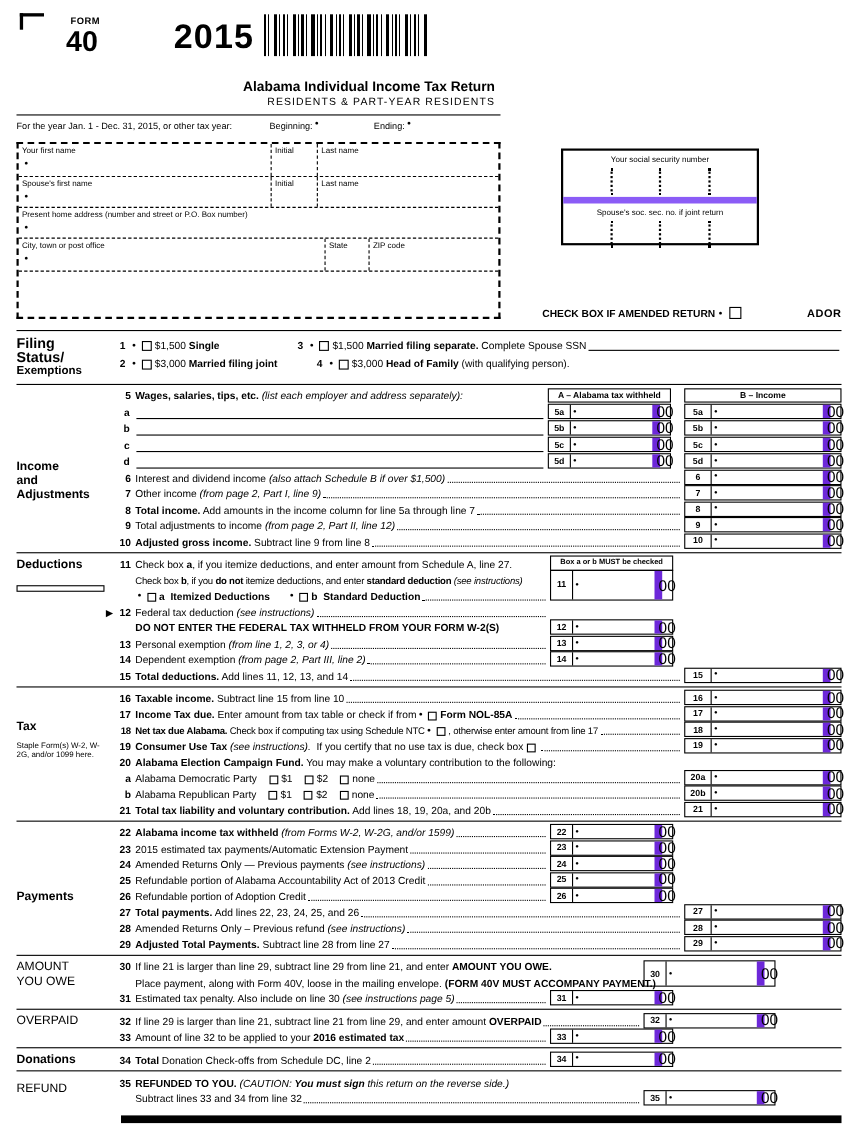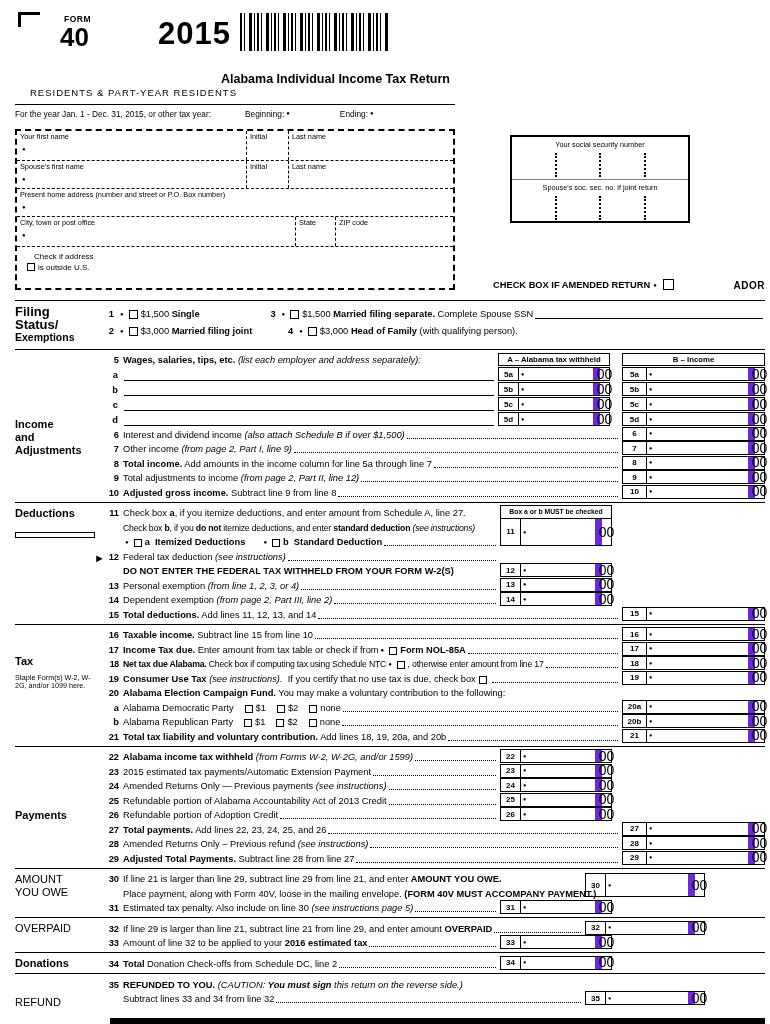--- a/index.html
+++ b/index.html
@@ -6,37 +6,37 @@
 html,body{background:#fff}
 .page{position:relative;width:770px;height:1024px;background:#fff;font-family:"Liberation Sans","DejaVu Sans",sans-serif;color:#000;overflow:hidden}
 .abs{position:absolute}
 
 .corner{left:18px;top:12px;width:22px;height:15px;border-left:3px solid #000;border-top:3px solid #000}
 .formword{left:64px;top:14px;font-size:8.5px;font-weight:bold;letter-spacing:.5px}
 .formnum{left:60px;top:22px;font-size:26px;font-weight:bold}
 .year{left:158px;top:16px;font-size:31px;font-weight:bold;letter-spacing:1px}
 .barcode{left:240px;top:13px;width:150px;height:38px;background:repeating-linear-gradient(90deg,#000 0 2px,#fff 2px 4px,#000 4px 5px,#fff 5px 9px,#000 9px 12px,#fff 12px 14px,#000 14px 15px,#fff 15px 17px)}
 .title{left:30px;top:72px;width:420px;text-align:right;font-size:12.5px;font-weight:bold}
-.subtitle{left:30px;top:87px;width:420px;text-align:left;font-size:9.5px;letter-spacing:1px}
+.subtitle{left:30px;top:87px;width:420px;text-align:right;font-size:9.5px;letter-spacing:1px}
 .taxyear{left:15px;top:104px;width:440px;border-top:1px solid #000;padding-top:4px;display:flex;font-size:8.3px;align-items:flex-end}
 .g30w{width:34px;flex:none}.g45w{width:48px;flex:none}
 
 .nameblock{left:15px;top:129px;width:440px;height:161px;border:2px dashed #000;display:flex;flex-direction:column}
 .nrow{display:flex;border-bottom:1px dashed #000;flex:none}
 .nr1{height:30px}.nr2{height:28px}.nr3{height:28px}.nr4{height:30px}
 .nr5{flex:1;border-bottom:none}
 .ncell{padding:2px 3px;overflow:hidden}
 .ndiv{border-left:1px dashed #000}
 .nlabel{font-size:7.3px;line-height:8px}
 .nbul{font-size:6px;line-height:6px;margin:5px 0 0 2px}
 .cflex1{flex:1}
 
 .ssnbox{left:510px;top:135px;width:180px;height:88px;border:2px solid #000}
 .ssncell{height:42px;text-align:center}
-.ssncell.second{border-top:1px solid #8b5cf6}
+.ssncell.second{border-top:6px solid #8b5cf6}
 .ssnlabel{font-size:7.3px;padding-top:3px}
 .dotrow{display:flex;justify-content:space-evenly;margin-top:4px}
 .dotv{width:0;border-left:2px dotted #000;height:24px}
 
 .amended{left:493px;top:279px;width:272px;display:flex;align-items:center;font-weight:bold;font-size:9.3px}
 .ador{margin-left:auto;font-size:10px;letter-spacing:.5px}
 
 .cb{flex:none;display:inline-block;width:9px;height:9px;border:1px solid #000;margin:0 3px 1px 3px;align-self:flex-end}
 .cbs{width:8px;height:8px}
 .cbl{width:11px;height:11px;align-self:center}
@@ -44,21 +44,21 @@
 
 .body{position:absolute;left:15px;top:300px;width:750px}
 .sect{display:flex;border-top:1px solid #000;padding:2px 0 3px 0}
 .slabel{width:85px;flex:none;padding:2px 4px 0 0}
 .scontent{flex:1;min-width:0;padding-left:2px}
 .sb{font-weight:bold;font-size:11px;line-height:13px}
 .sbc{font-weight:normal;font-size:11px;line-height:13px}
 .attach-box{position:relative;border:1px solid #000;width:80px;margin-top:12px;padding:2px;font-size:7.2px;line-height:8.6px}
 .attach-arrow{position:absolute;right:-11px;top:20px;font-size:11px;line-height:11px}
 .staple{width:80px;margin-top:6px;font-size:7.2px;line-height:8.6px}
-.mt26{margin-top:26px}.mt58{margin-top:58px}.mt64{margin-top:64px}.mt6{margin-top:18px}
+.mt26{margin-top:26px}.mt58{margin-top:58px}.mt64{margin-top:64px}.mt6{margin-top:6px}
 
 .row{display:flex;align-items:flex-end;height:14.5px;font-size:9.3px;line-height:11px;white-space:pre}
 .hrow{height:14px}.wrow{height:15px}
 .ln{flex:none;width:17px;text-align:right;font-weight:bold;margin-right:4px}
 .tb{font-weight:bold}
 .ti{font-style:italic}
 .tbi{font-weight:bold;font-style:italic}
 .fit{font-size:8.7px;letter-spacing:-.2px}
 .dots{flex:1;min-width:4px;margin:0 2px 2px 2px;border-bottom:1px dotted #000}
 .fsp{flex:1}
@@ -150,27 +150,20 @@
           <div class="nbul">●</div>
         </div>
       <div class="ncell ndiv" style="width:40px">
           <div class="nlabel">State</div>
         </div>
       <div class="ncell ndiv" style="width:118px">
           <div class="nlabel">ZIP code</div>
         </div>
     </div>
     <div class="nrow nr5">
-      <div class="ncell" style="width:125px">
-        <div class="nlabel" style="font-size:8px;margin:4px 0 2px 14px">Check if address</div>
-        <div style="display:flex;align-items:center;margin-left:4px">
-            <span class="cb cbs"></span>
-            <span class="nlabel" style="font-size:8px">is outside U.S.</span>
-          </div>
-      </div>
     </div>
   </div>
 
   <div class="abs ssnbox">
     <div class="ssncell">
       <div class="ssnlabel">Your social security number</div>
       <div class="dotrow">
           <span class="dotv"></span>
           <span class="dotv"></span>
           <span class="dotv"></span>

